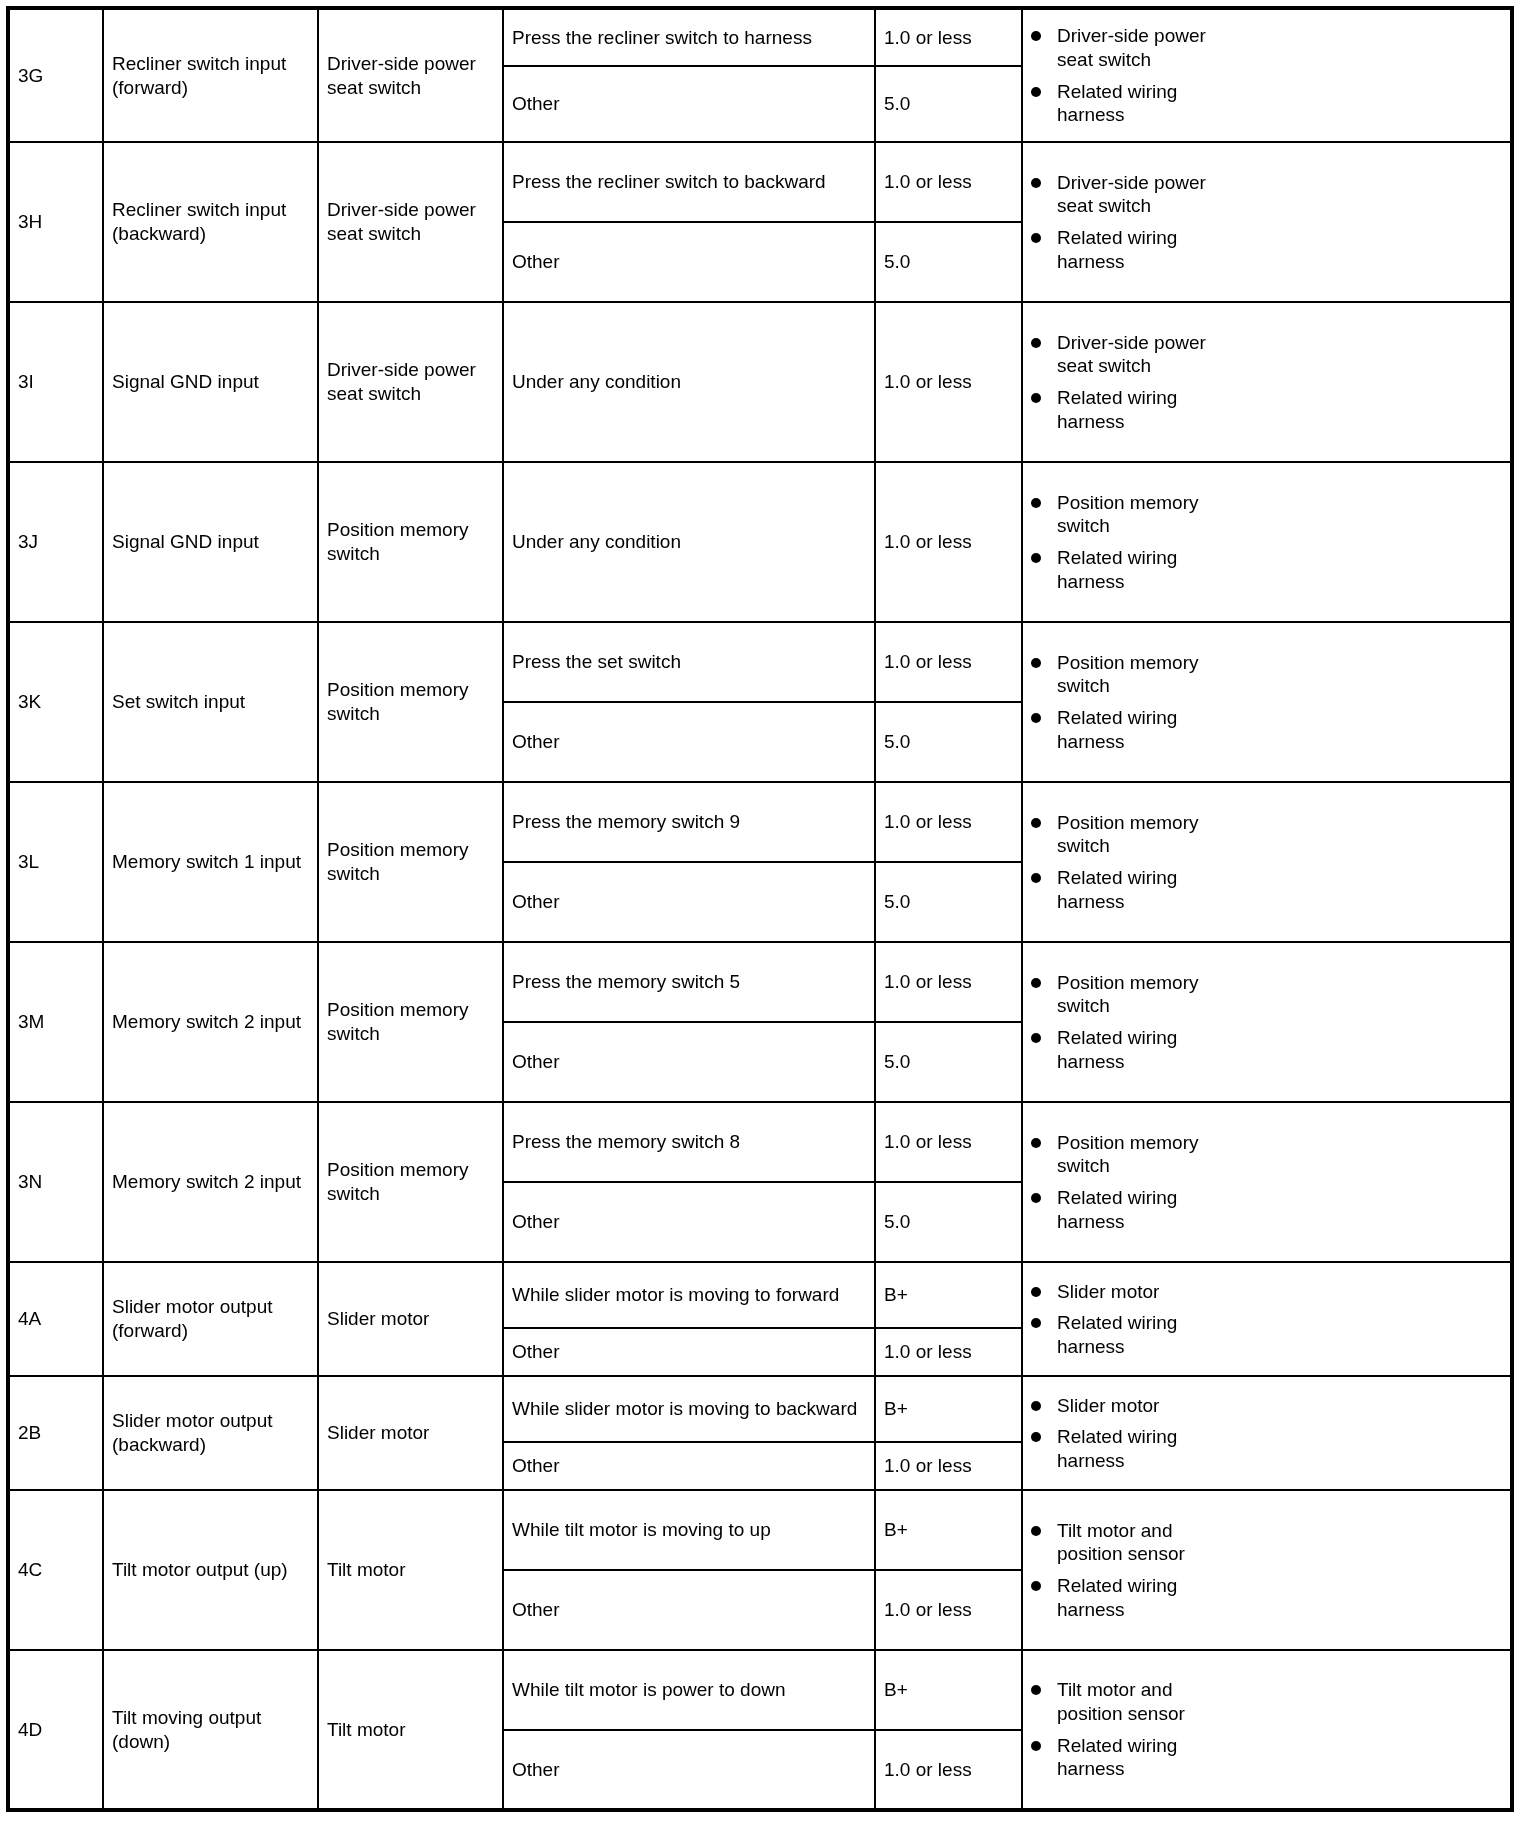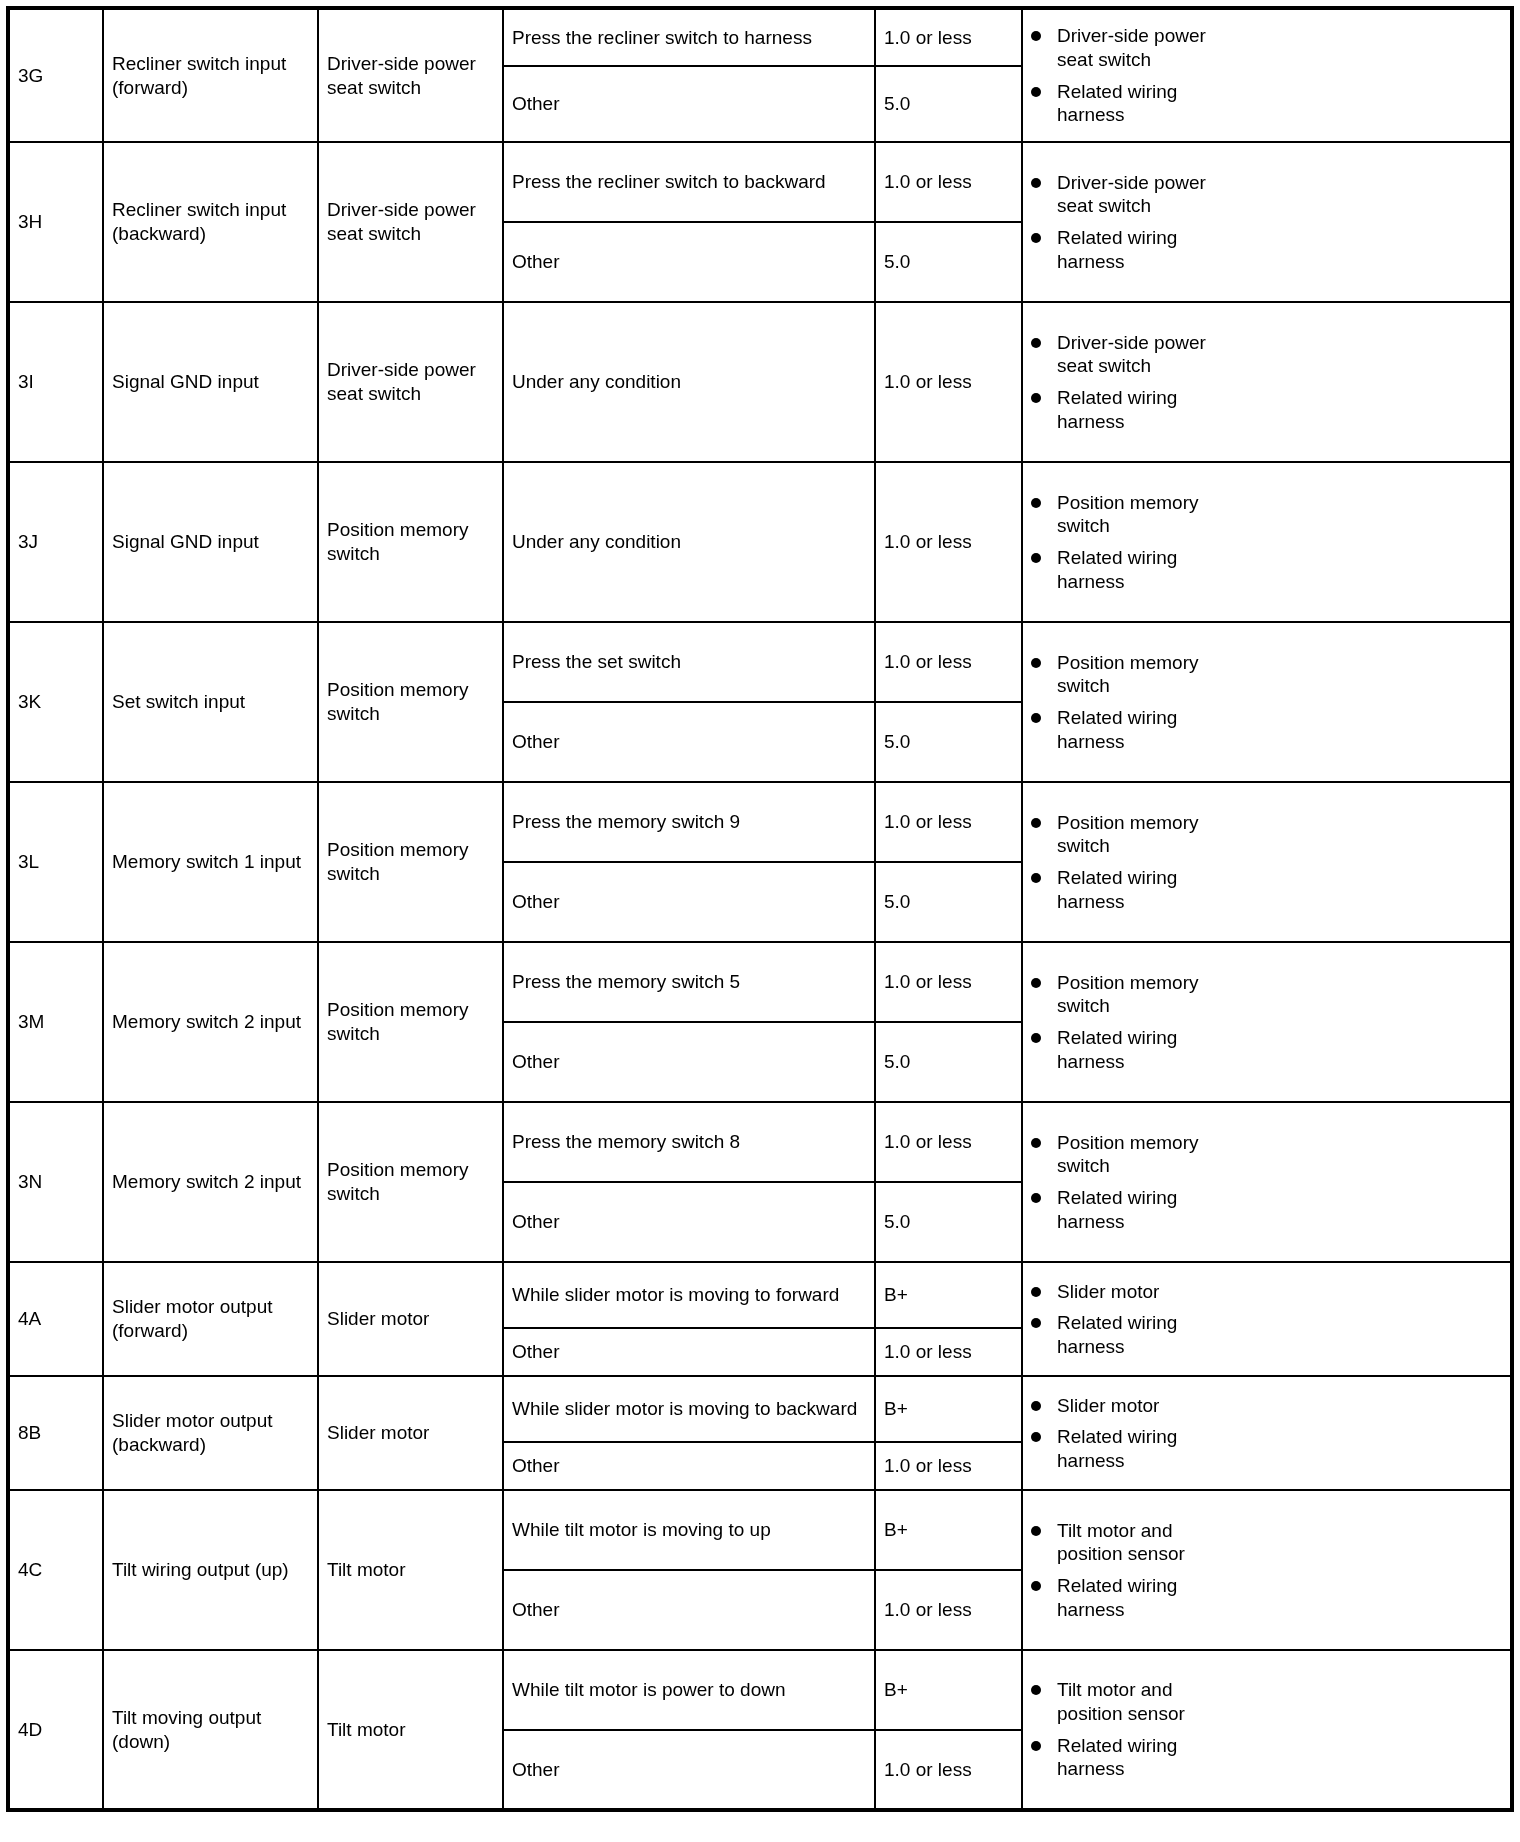--- a/index.html
+++ b/index.html
@@ -228,21 +228,21 @@
           <span class="insp-text">Related wiring harness</span>
         </div>
       </td>
     </tr>
     <tr class="h-48">
       <td class="c-cond">Other</td>
       <td class="c-volt">1.0 or less</td>
     </tr>
 
     <tr class="h-66">
-      <td class="c-term" rowspan="2">8B</td>
+      <td class="c-term" rowspan="2">2B</td>
       <td class="c-signal" rowspan="2">Slider motor output (backward)</td>
       <td class="c-conn" rowspan="2">Slider motor</td>
       <td class="c-cond">While slider motor is moving to backward</td>
       <td class="c-volt">B+</td>
       <td class="c-insp" rowspan="2">
         <div class="insp-item">
           <span class="bullet"></span>
           <span class="insp-text">Slider motor</span>
         </div>
         <div class="insp-item">
@@ -251,21 +251,21 @@
         </div>
       </td>
     </tr>
     <tr class="h-48">
       <td class="c-cond">Other</td>
       <td class="c-volt">1.0 or less</td>
     </tr>
 
     <tr class="h-80">
       <td class="c-term" rowspan="2">4C</td>
-      <td class="c-signal" rowspan="2">Tilt wiring output (up)</td>
+      <td class="c-signal" rowspan="2">Tilt motor output (up)</td>
       <td class="c-conn" rowspan="2">Tilt motor</td>
       <td class="c-cond">While tilt motor is moving to up</td>
       <td class="c-volt">B+</td>
       <td class="c-insp" rowspan="2">
         <div class="insp-item">
           <span class="bullet"></span>
           <span class="insp-text">Tilt motor and position sensor</span>
         </div>
         <div class="insp-item">
           <span class="bullet"></span>

